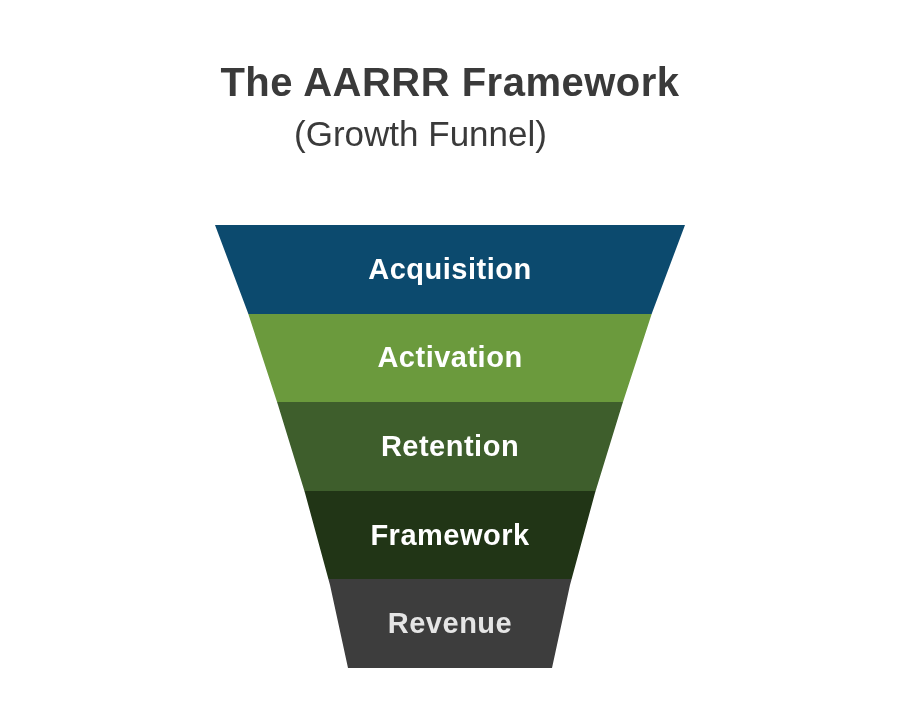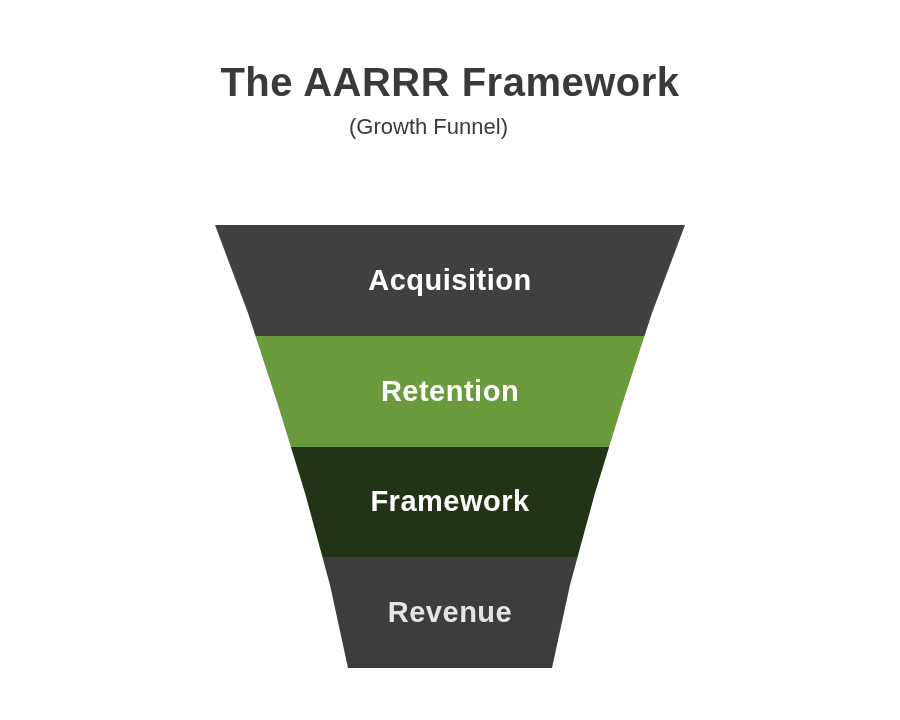--- a/index.html
+++ b/index.html
@@ -25,24 +25,24 @@
     width: 900px;
     text-align: center;
     font-size: 40px;
     font-weight: 700;
     letter-spacing: 0.5px;
     color: #3a3a3a;
   }
   .subtitle {
     position: absolute;
     top: 114px;
-    left: 12px;
+    left: 4px;
     width: 833px;
     text-align: center;
-    font-size: 22px;
+    font-size: 35px;
     font-weight: 400;
     color: #3a3a3a;
   }
   .funnel {
     position: absolute;
     left: 215px;
     top: 225px;
     width: 470px;
     height: 443px;
     display: flex;
@@ -74,28 +74,31 @@
 <body>
 
 <div class="canvas">
 
   <div class="title">The AARRR Framework</div>
 
   <div class="subtitle">(Growth Funnel)</div>
 
   <div class="funnel">
 
-    <div class="stage" style="background: #404040;">
+    <div class="stage" style="background: #0c4a6e;">
       <span class="stage-label" style="color: rgb(255, 255, 255);">Acquisition</span>
     </div>
 
     <div class="stage" style="background: rgb(107, 154, 61);">
+      <span class="stage-label" style="color: rgb(255, 255, 255);">Activation</span>
+    </div>
+
+    <div class="stage" style="background: rgb(62, 94, 44);">
       <span class="stage-label" style="color: rgb(255, 255, 255);">Retention</span>
     </div>
-
 
     <div class="stage" style="background: rgb(33, 53, 22);">
       <span class="stage-label" style="color: rgb(255, 255, 255);">Framework</span>
     </div>
 
     <div class="stage" style="background: rgb(61, 61, 61);">
       <span class="stage-label" style="color: #e5e5e5;">Revenue</span>
     </div>
 
   </div>

